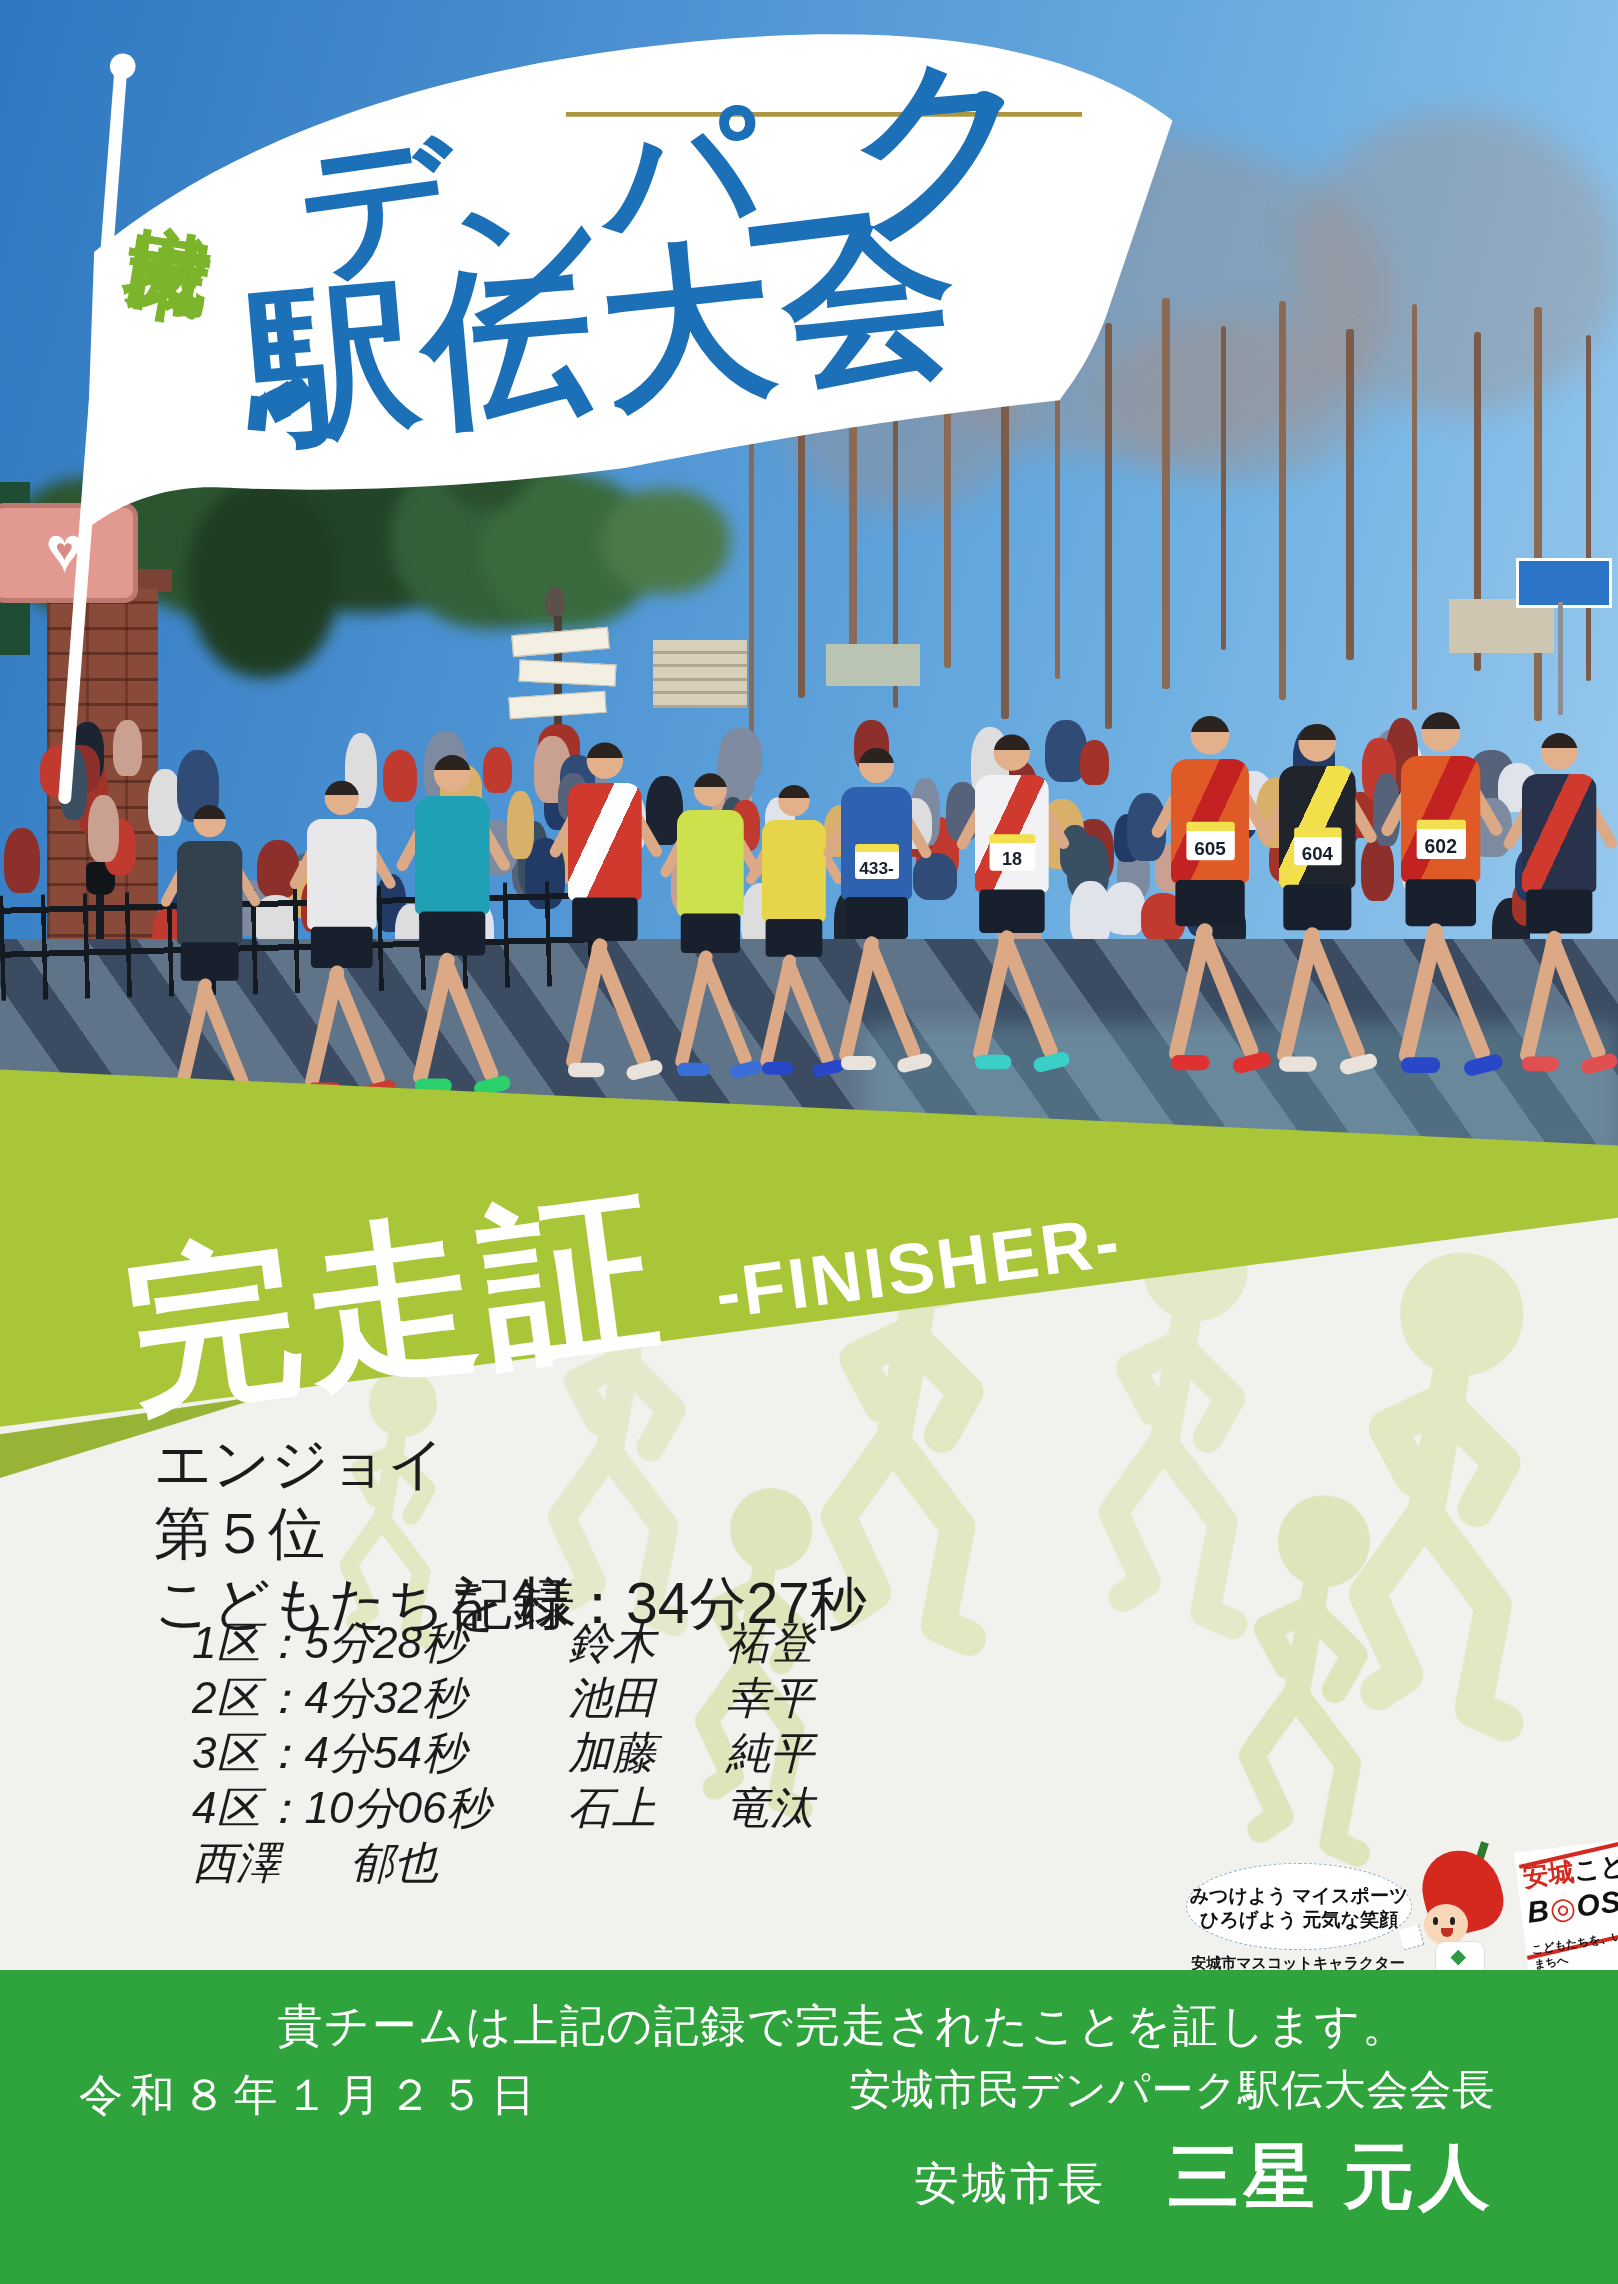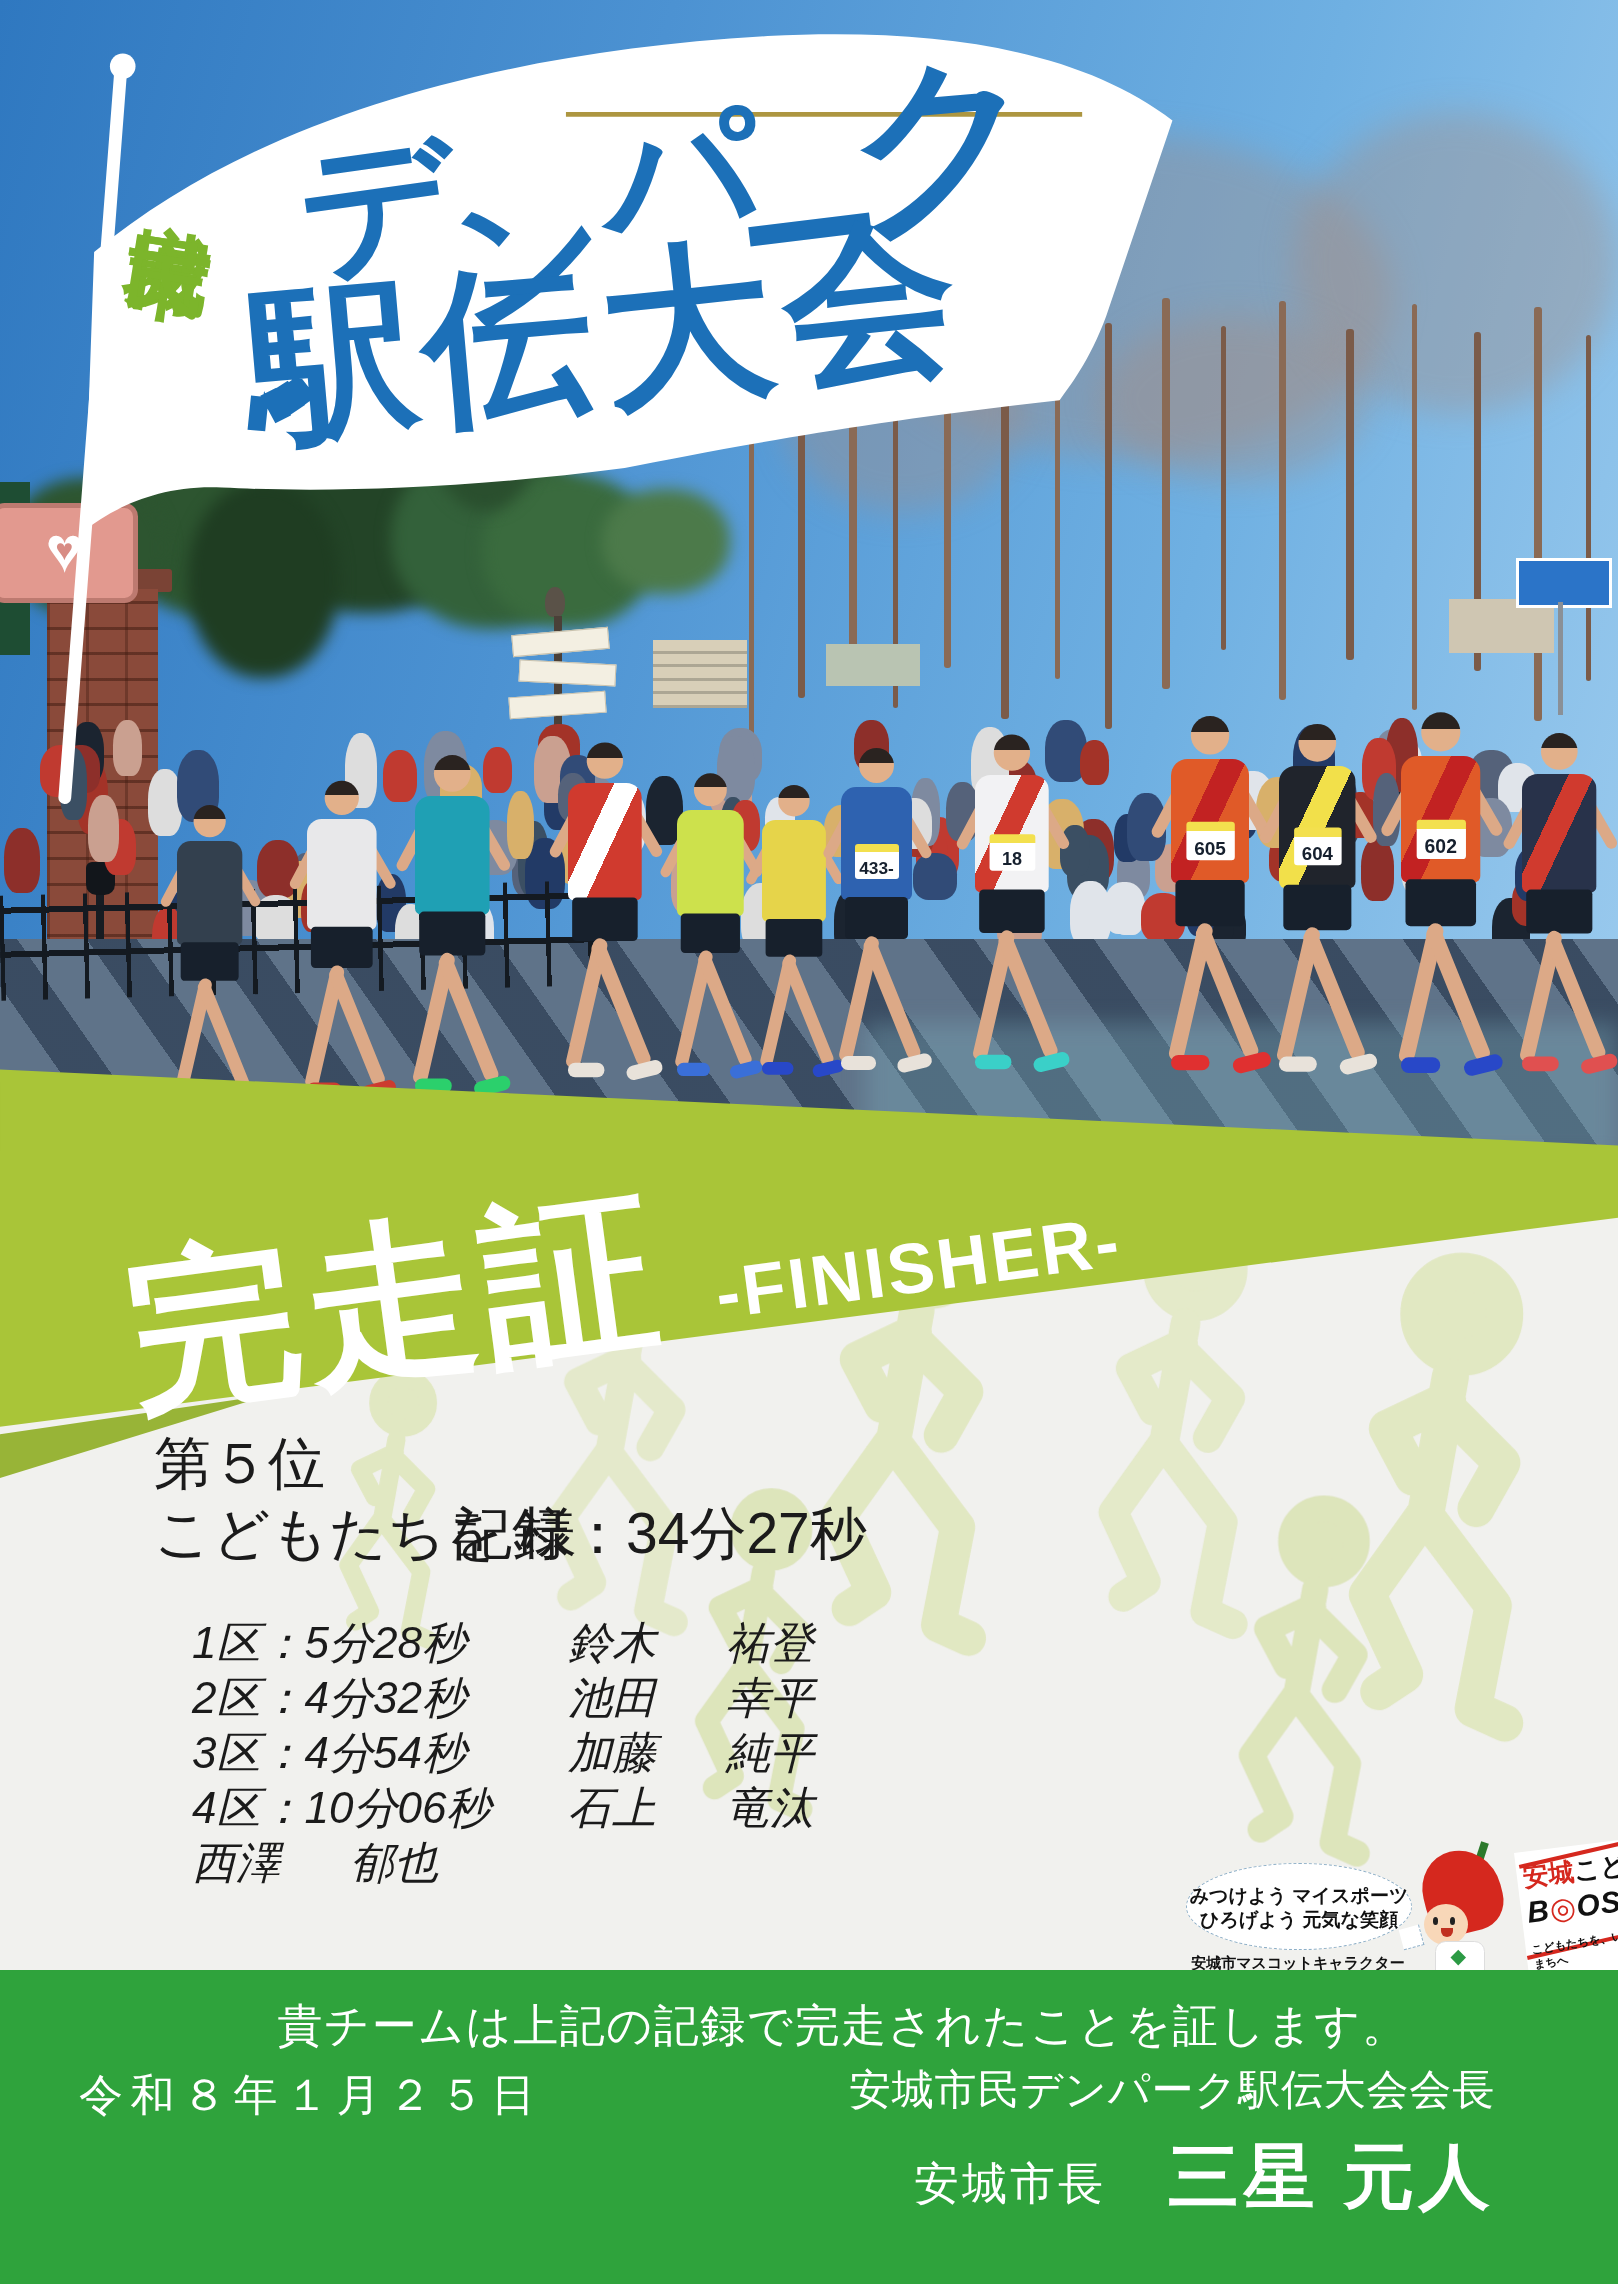--- a/index.html
+++ b/index.html
@@ -510,20 +510,21 @@
 <svg class="abs" width="1618" height="2284" viewBox="0 0 2150 3035" style="left:0;top:0;">
   <polygon points="0,1421 2150,1522 2150,1618 0,1896" fill="#a9c538"></polygon>
   <polygon points="0,1906 360,1853 0,1964" fill="#98b437"></polygon>
 </svg>
 <div id="finishline" class="abs">
   <span class="big">完走証</span>
   <span class="sub">-FINISHER-</span>
 </div>
 
 <div id="resultblock" class="abs">
+  <div>エンジョイ</div>
   <div style="position:relative;">
     <span>第５位</span>
     <span id="recordline">記録：34分27秒</span>
   </div>
   <div>
     <span>こどもたちを</span>
     <span>様</span>
   </div>
 </div>
 <div id="legs" class="abs">

